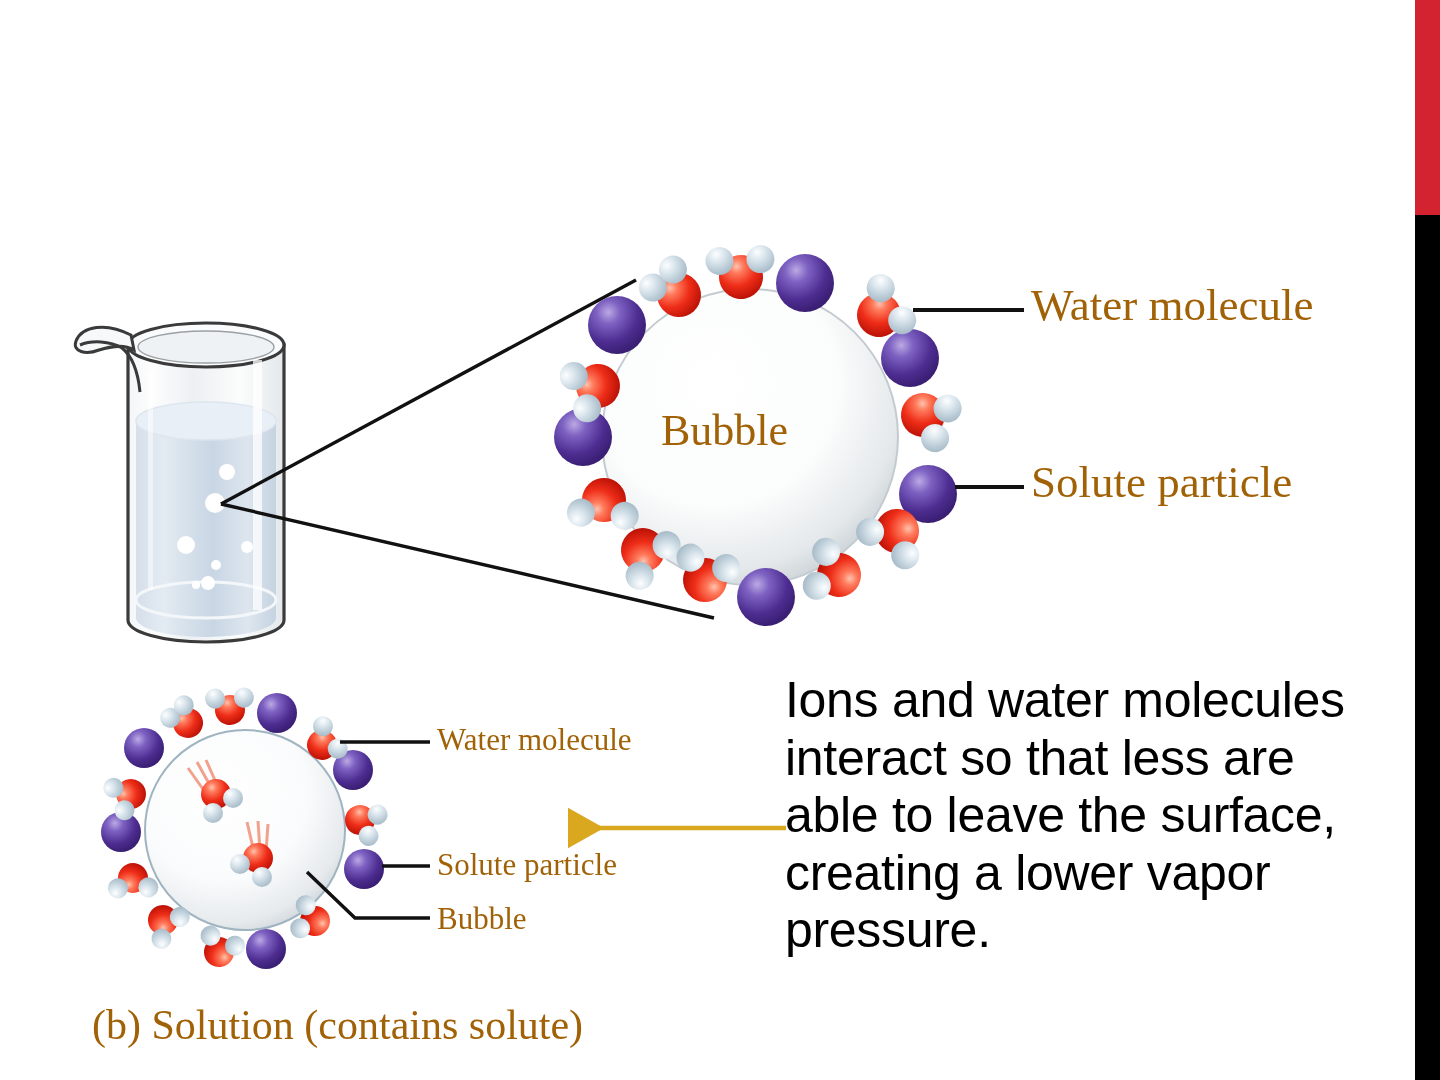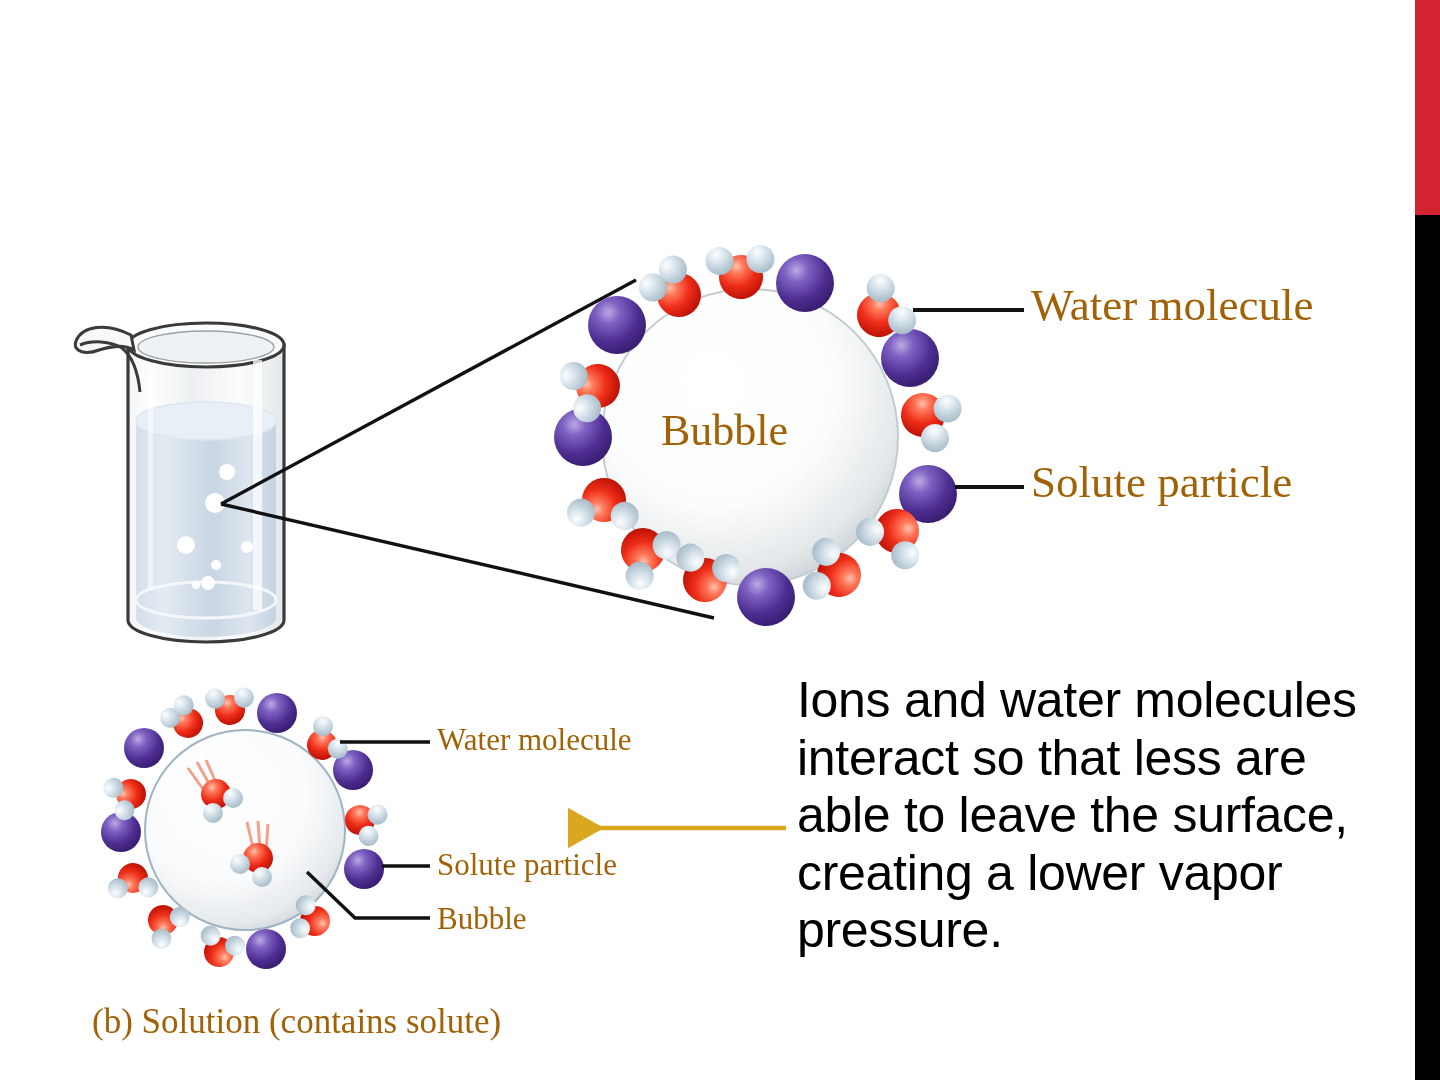--- a/index.html
+++ b/index.html
@@ -32,34 +32,33 @@
     color: #a16207;
     white-space: nowrap;
     line-height: 1;
   }
   #label-water-top   { left: 1031px; top: 283px; font-size: 45px; }
   #label-solute-top  { left: 1031px; top: 460px; font-size: 45px; }
   #bubble-text-top   { left: 661px;  top: 409px; font-size: 44px; }
   #label-water-bot   { left: 437px;  top: 724px; font-size: 31px; }
   #label-solute-bot  { left: 437px;  top: 849px; font-size: 31px; }
   #label-bubble-bot  { left: 437px;  top: 903px; font-size: 31px; }
-  #caption-b         { left: 92px;   top: 1004px; font-size: 35px; }
+  #caption-b         { left: 92px;   top: 1004px; font-size: 42px; }
 
   
   #body-text {
     position: absolute;
     left: 785px;
     top: 672px;
     width: 560px;
     font-family: "Liberation Sans", sans-serif;
     font-size: 50px;
     line-height: 1.15;
     color: #000000;
     letter-spacing: -0.3px;
-    margin-left: 12px;
   }
 
   
   #art {
     position: absolute;
     left: 0; top: 0;
     width: 1440px;
     height: 1080px;
   }
 </style>

